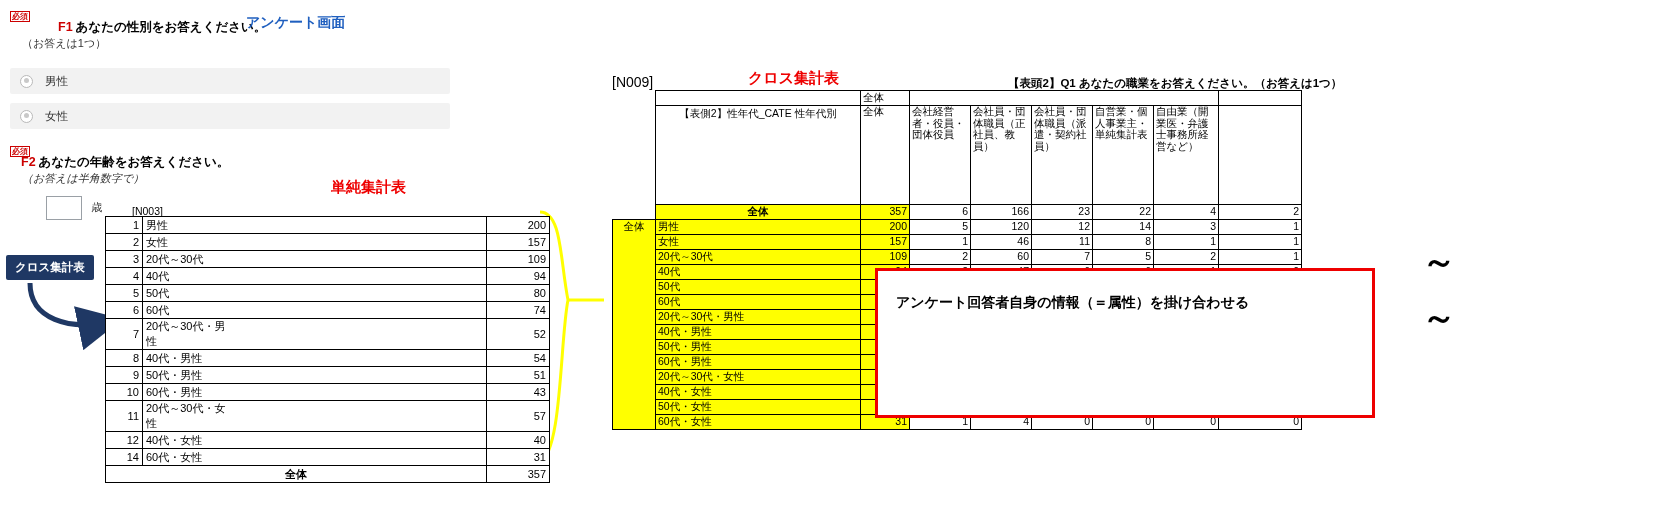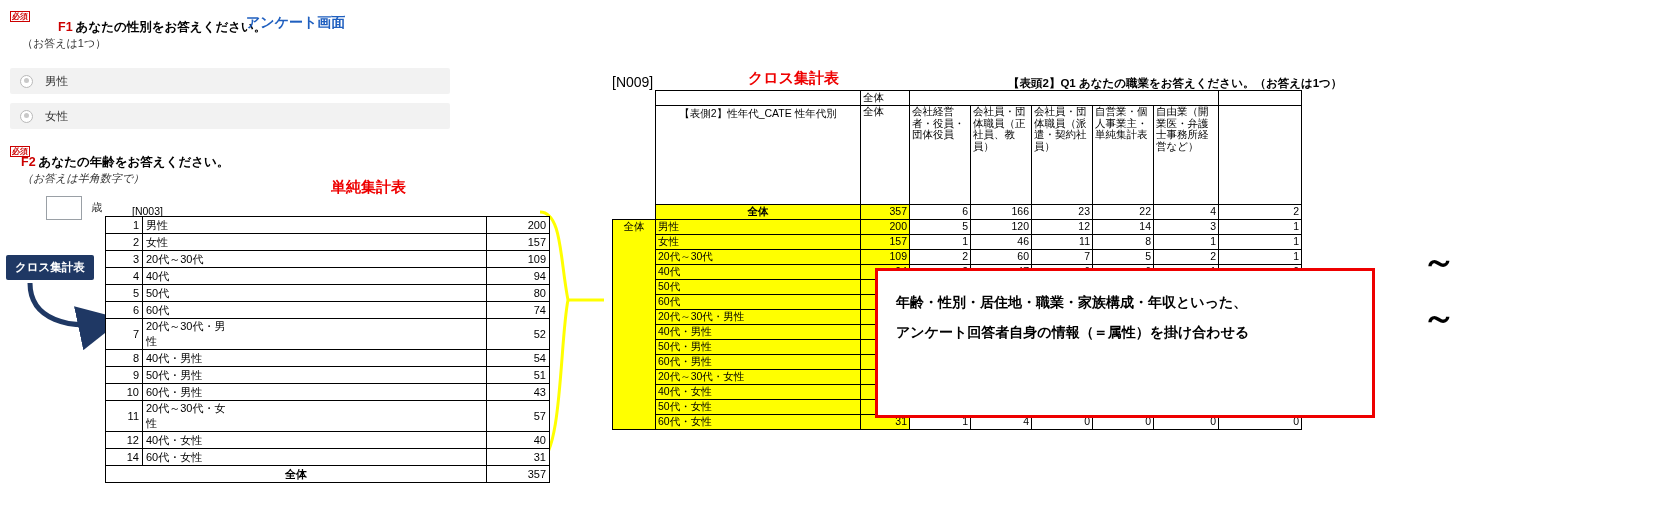--- a/index.html
+++ b/index.html
@@ -392,18 +392,17 @@
           <td class="right" style="">0</td>
           <td class="right" style="">0</td>
           <td class="right" style="">0</td>
           <td class="right" style="width:78px">0</td>
         </tr>
       </tbody>
   </table>
 </div>
 
 <div class="abs" id="callout">
-  <div>年齢・性別・居住地・職業・家族構成・年収といった、</div>
   <div>アンケート回答者自身の情報（＝属性）を掛け合わせる</div>
 </div>
 
 <div class="abs tilde" style="left:1422px;top:244px;">～</div>
 <div class="abs tilde" style="left:1422px;top:300px;">～</div>
 
 </body></html>

